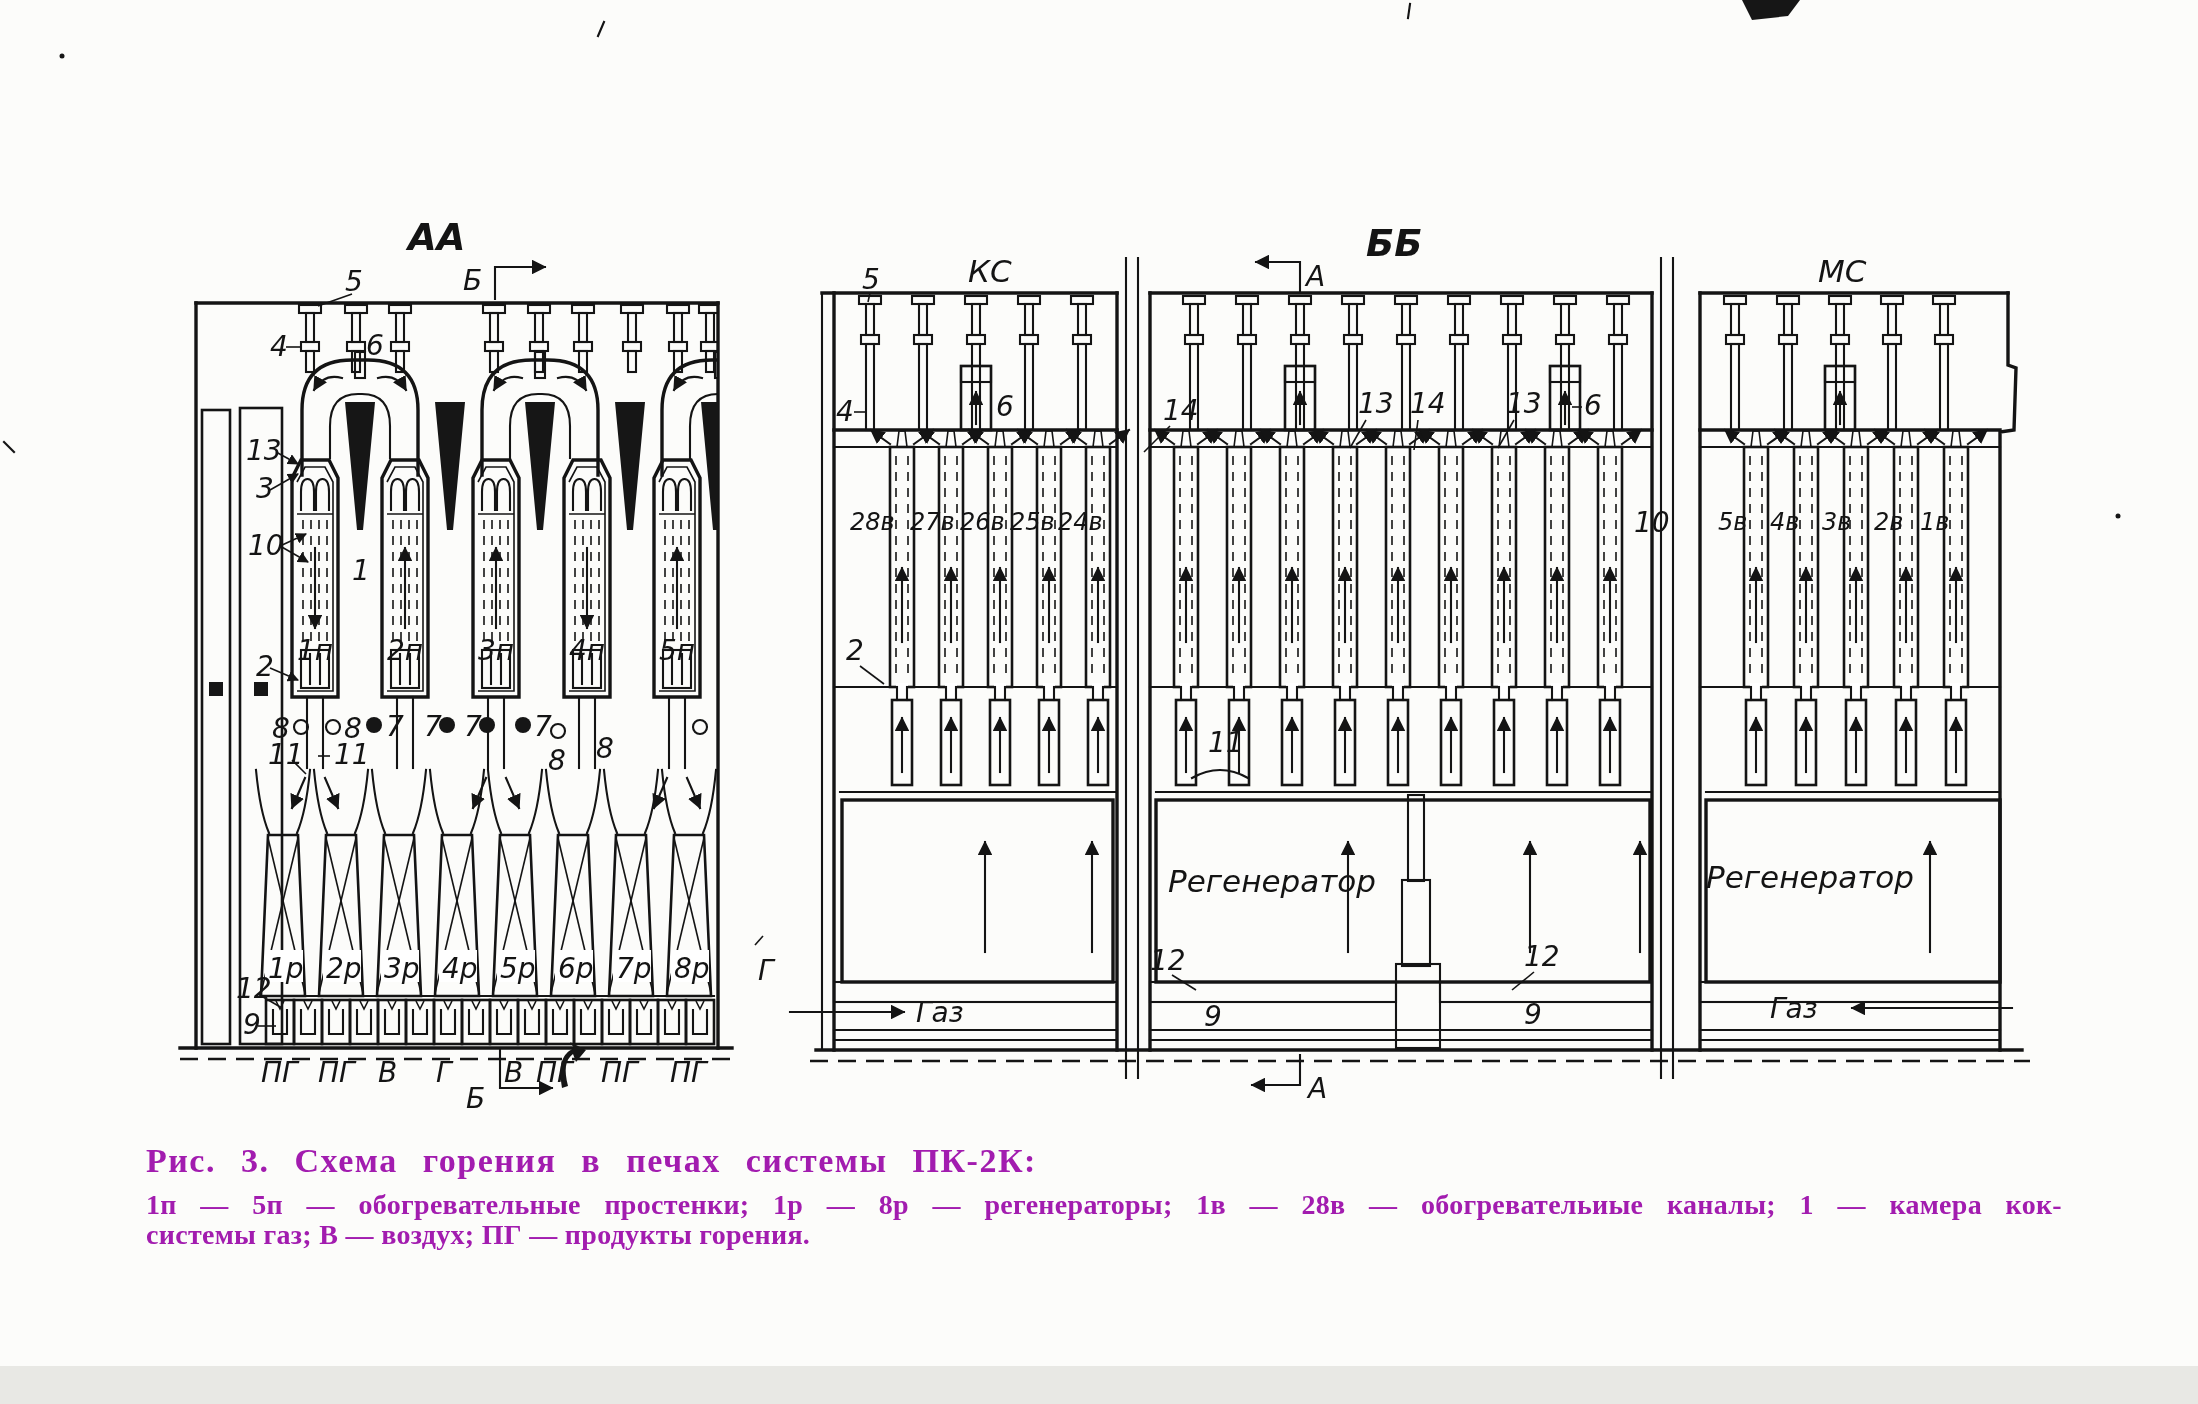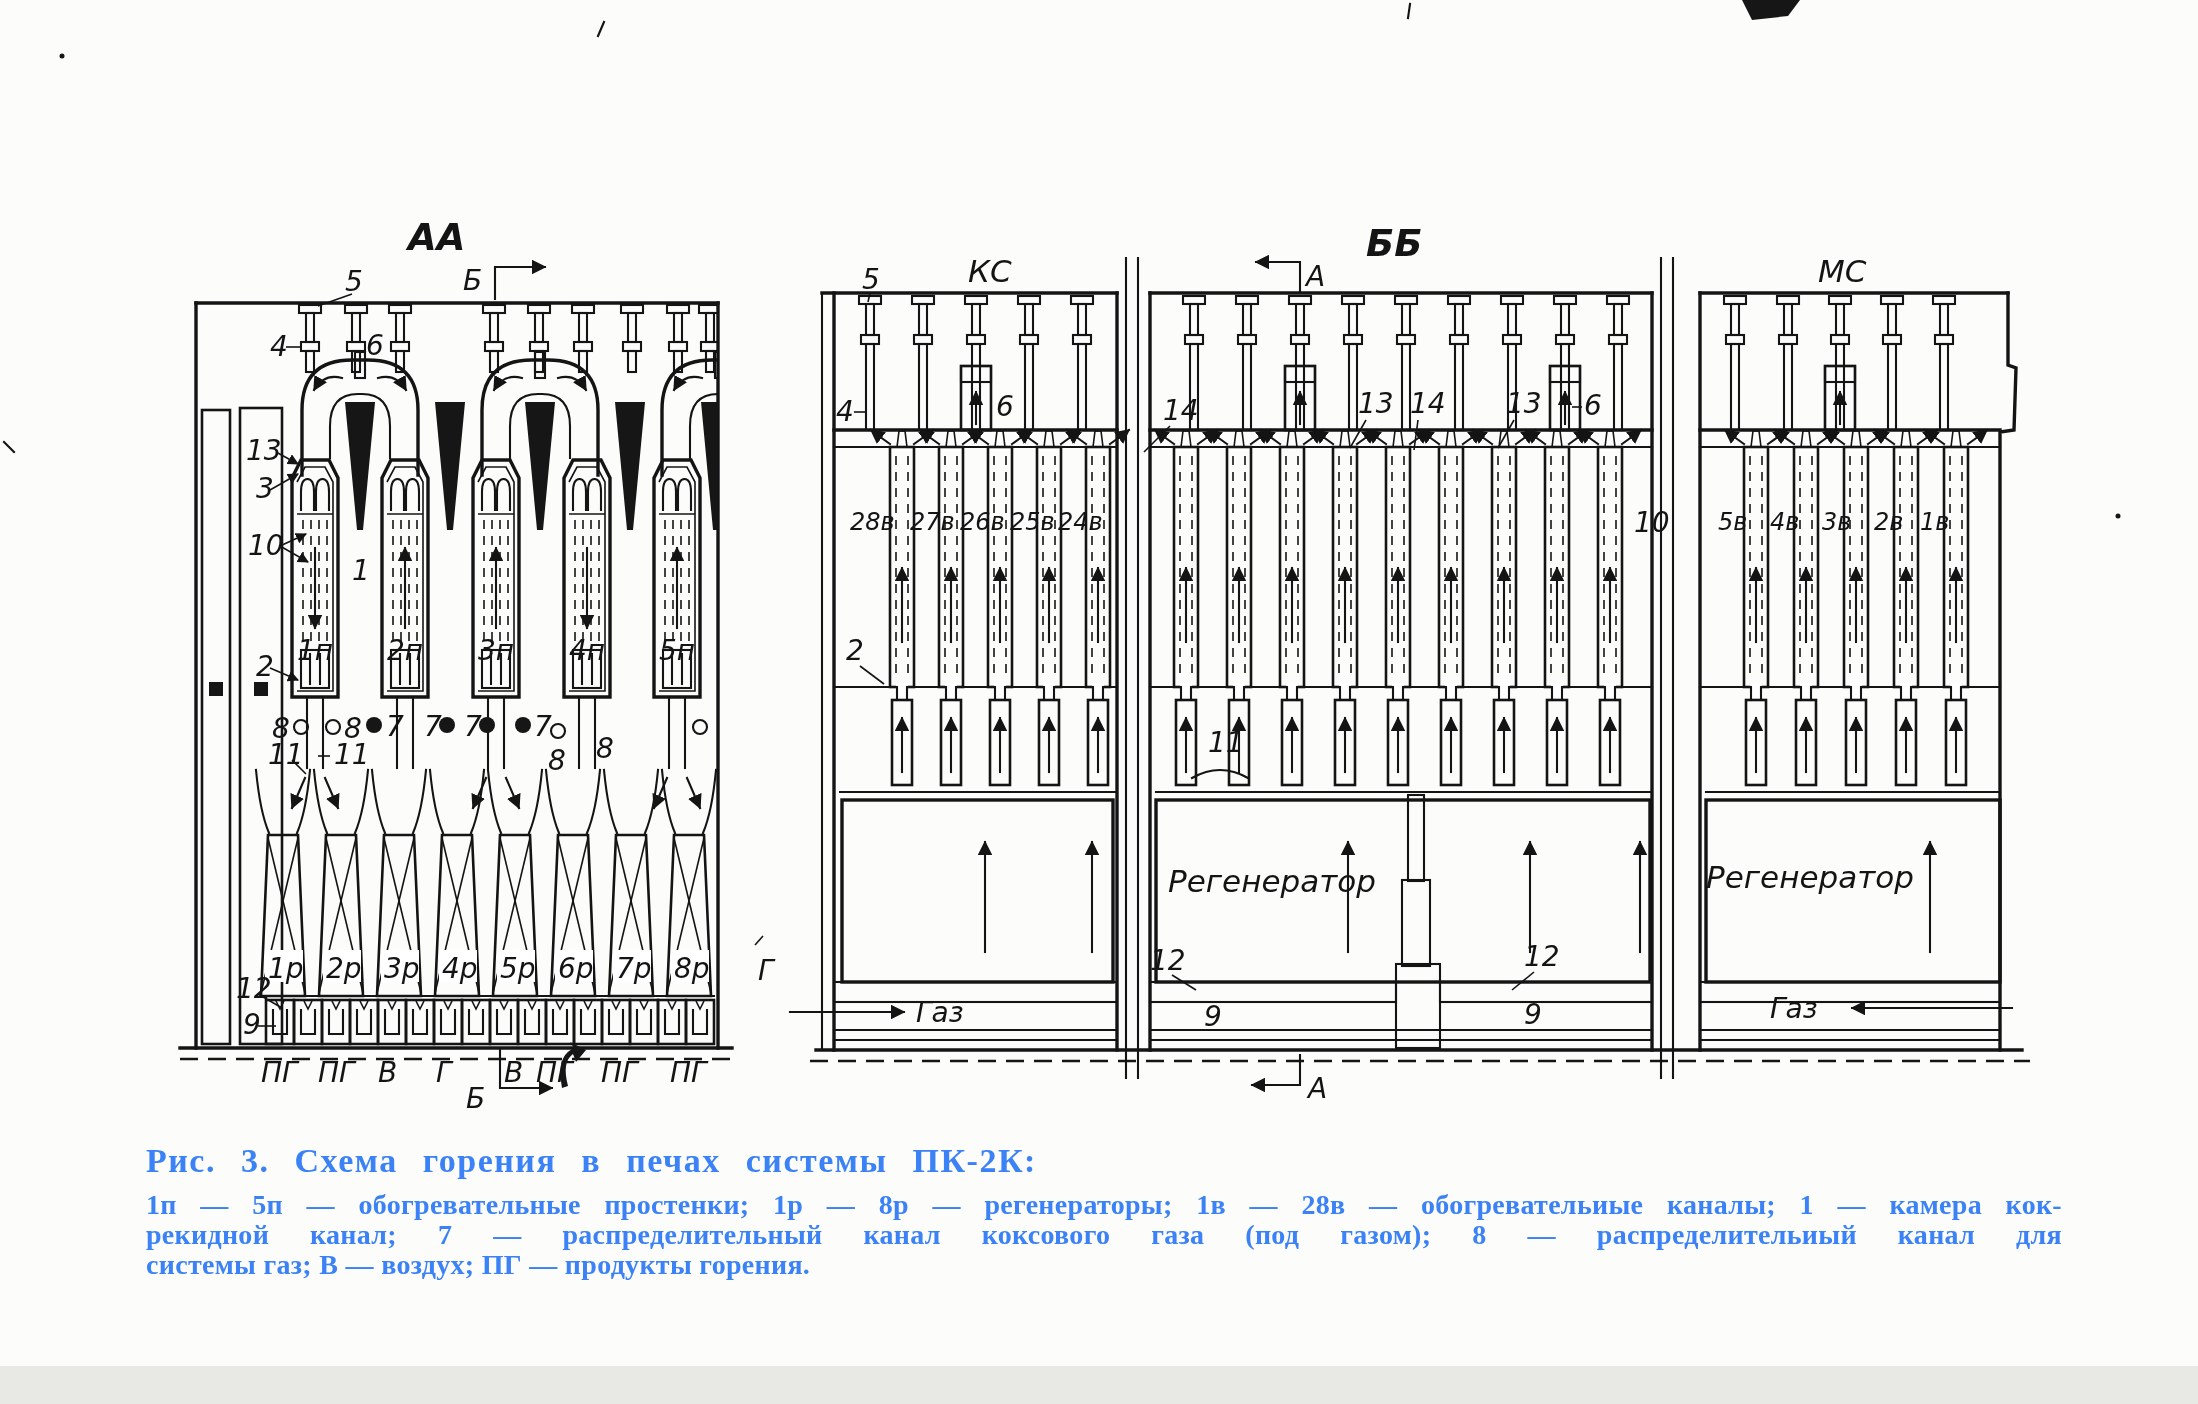--- a/index.html
+++ b/index.html
@@ -15,21 +15,21 @@
   .dashb{stroke:#141414;fill:none;stroke-width:2.4;stroke-dasharray:18 10;}
   .blk{fill:#161616;stroke:none;}
   
   text{fill:#141414;}
   .tt {font-family:"DejaVu Sans",sans-serif;font-style:italic;font-weight:bold;font-size:37px;}
   .ts {font-family:"DejaVu Sans",sans-serif;font-style:italic;font-size:31px;}
   .tl {font-family:"DejaVu Sans",sans-serif;font-style:italic;font-size:28px;}
   .tsm{font-family:"DejaVu Sans",sans-serif;font-style:italic;font-size:24px;}
   
   .caption{position:absolute;left:146px;top:1142px;width:1916px;
-           font-family:"Liberation Serif","DejaVu Serif",serif;color:#3b82f6;}
+           font-family:"Liberation Serif","DejaVu Serif",serif;color:#a21caf;}
   .cap-title{font-size:34px;font-weight:bold;letter-spacing:1.5px;word-spacing:15px;margin-bottom:10px;}
   .cap-line{font-size:28px;font-weight:bold;line-height:30px;letter-spacing:0.3px;
             text-align:justify;text-align-last:justify;}
   .cap-line.last{text-align-last:left;}
 </style>
 </head>
 <body>
 
 <div class="page">
 <svg width="2198" height="1404" viewBox="0 0 2198 1404">
@@ -458,16 +458,15 @@
     <line class="st2" x1="1410" y1="4" x2="1408" y2="18"></line>
     <circle class="blk" cx="2118" cy="516" r="2.5"></circle>
     <line class="st3" x1="1896" y1="1396" x2="1950" y2="1396"></line>
     <circle class="blk" cx="1963" cy="1396" r="3"></circle>
   </g>
 </svg>
 
 <div class="caption">
   <div class="cap-title">Рис. 3. Схема горения в печах системы ПК-2К:</div>
   <div class="cap-line">1п — 5п — обогревательные простенки; 1р — 8р — регенераторы; 1в — 28в — обогревательиые каналы; 1 — камера кок-</div>
-  <div class="cap-line">рекидной канал; 7 — распределительный канал коксового газа (под газом); 8 — распределительиый канал для</div>
   <div class="cap-line last">системы газ; В — воздух; ПГ — продукты горения.</div>
 </div>
 </div>
 
 </body></html>

